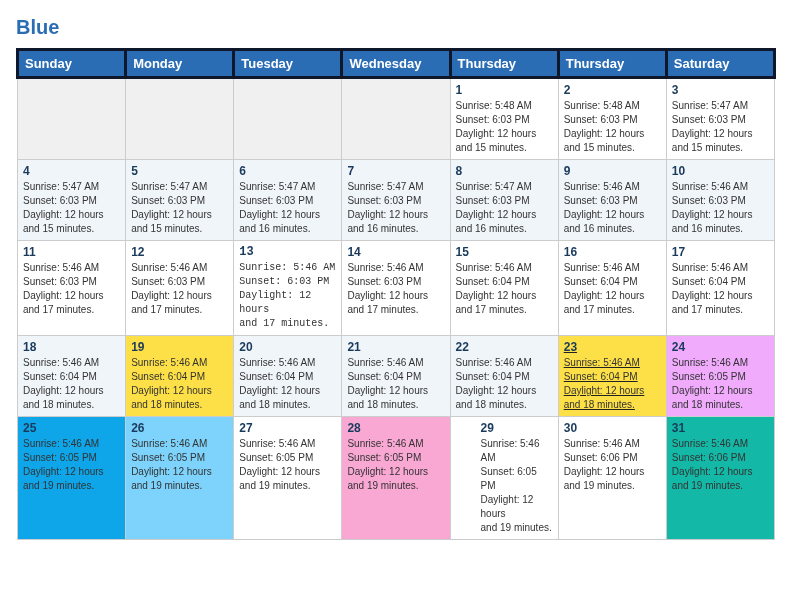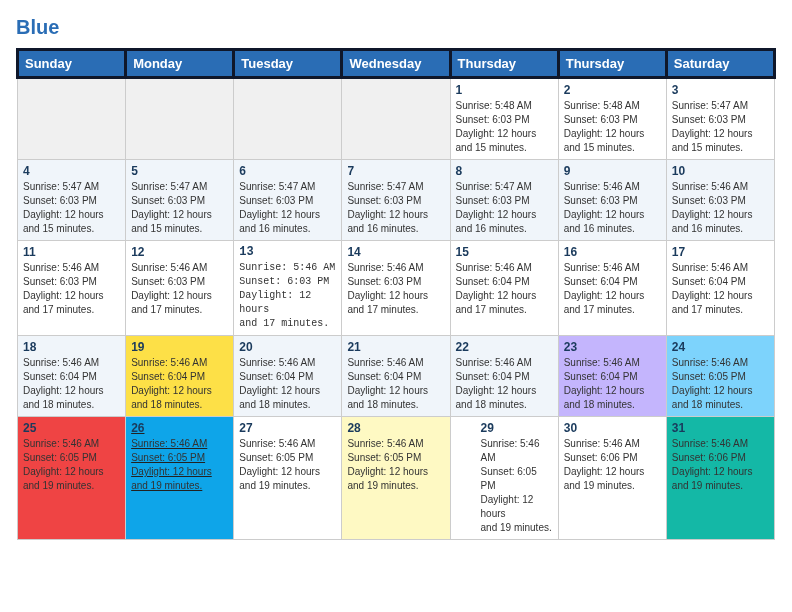--- a/index.html
+++ b/index.html
@@ -268,58 +268,58 @@
 Daylight: 12 hours
 and 18 minutes.</div>
         </td>
         <td style="background: rgb(240, 245, 250);">
           <div class="day-number">22</div>
           <div class="day-info" style="white-space: pre-line;">Sunrise: 5:46 AM
 Sunset: 6:04 PM
 Daylight: 12 hours
 and 18 minutes.</div>
         </td>
-        <td style="background: #c4b5fd;">
+        <td style="background: #fde047; text-decoration: underline;">
           <div class="day-number">23</div>
           <div class="day-info" style="white-space: pre-line;">Sunrise: 5:46 AM
 Sunset: 6:04 PM
 Daylight: 12 hours
 and 18 minutes.</div>
         </td>
+        <td style="background: #f0abfc;">
+          <div class="day-number">24</div>
+          <div class="day-info" style="white-space: pre-line;">Sunrise: 5:46 AM
+Sunset: 6:05 PM
+Daylight: 12 hours
+and 18 minutes.</div>
+        </td>
+      </tr>
+      <tr>
+        <td style="background: #0ea5e9;">
+          <div class="day-number">25</div>
+          <div class="day-info" style="white-space: pre-line;">Sunrise: 5:46 AM
+Sunset: 6:05 PM
+Daylight: 12 hours
+and 19 minutes.</div>
+        </td>
         <td style="background: #7dd3fc;">
-          <div class="day-number">24</div>
-          <div class="day-info" style="white-space: pre-line;">Sunrise: 5:46 AM
-Sunset: 6:05 PM
-Daylight: 12 hours
-and 18 minutes.</div>
-        </td>
-      </tr>
-      <tr>
-        <td style="background: #ef4444;">
-          <div class="day-number">25</div>
-          <div class="day-info" style="white-space: pre-line;">Sunrise: 5:46 AM
-Sunset: 6:05 PM
-Daylight: 12 hours
-and 19 minutes.</div>
-        </td>
-        <td style="background: #0ea5e9; text-decoration: underline;">
           <div class="day-number">26</div>
           <div class="day-info" style="white-space: pre-line;">Sunrise: 5:46 AM
 Sunset: 6:05 PM
 Daylight: 12 hours
 and 19 minutes.</div>
         </td>
         <td style="background: rgb(255, 255, 255);">
           <div class="day-number">27</div>
           <div class="day-info" style="white-space: pre-line;">Sunrise: 5:46 AM
 Sunset: 6:05 PM
 Daylight: 12 hours
 and 19 minutes.</div>
         </td>
-        <td style="background: #fef9c3; margin-left: 43px;">
+        <td style="background: #f9a8d4; margin-left: 43px;">
           <div class="day-number">28</div>
           <div class="day-info" style="white-space: pre-line;">Sunrise: 5:46 AM
 Sunset: 6:05 PM
 Daylight: 12 hours
 and 19 minutes.</div>
         </td>
         <td style="background: rgb(255, 255, 255); padding-left: 30px;">
           <div class="day-number">29</div>
           <div class="day-info" style="white-space: pre-line;">Sunrise: 5:46 AM
 Sunset: 6:05 PM

